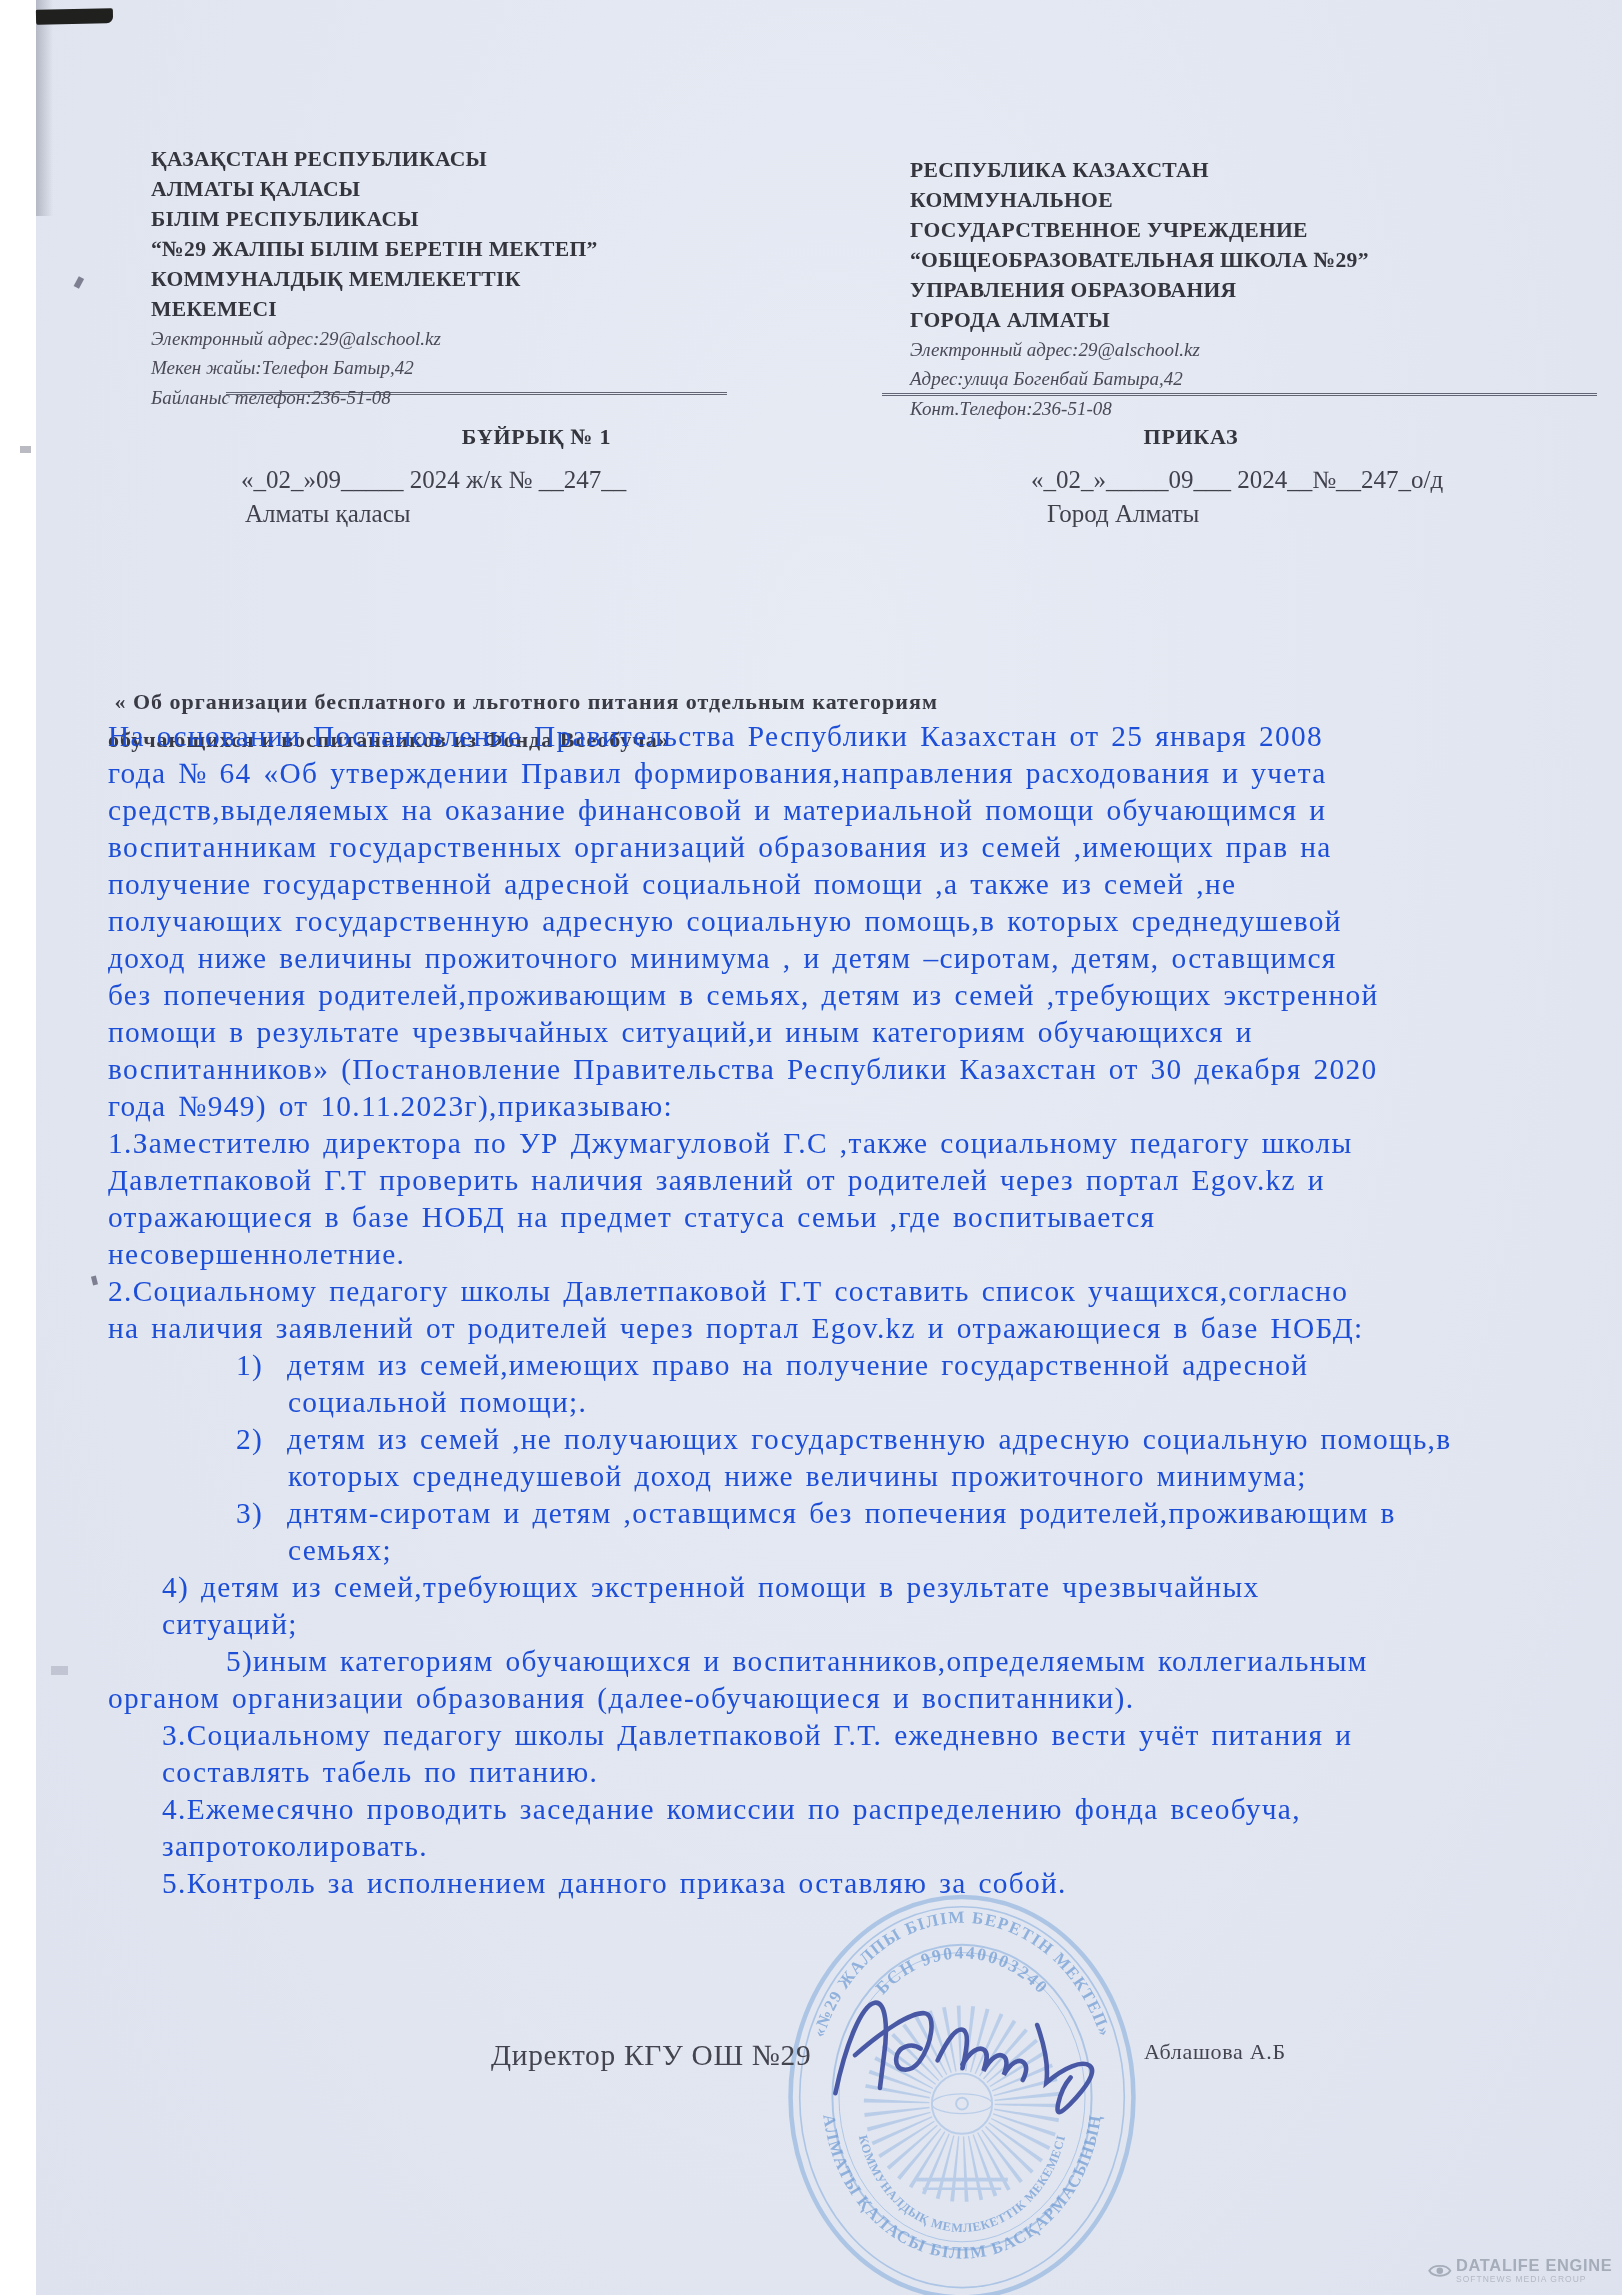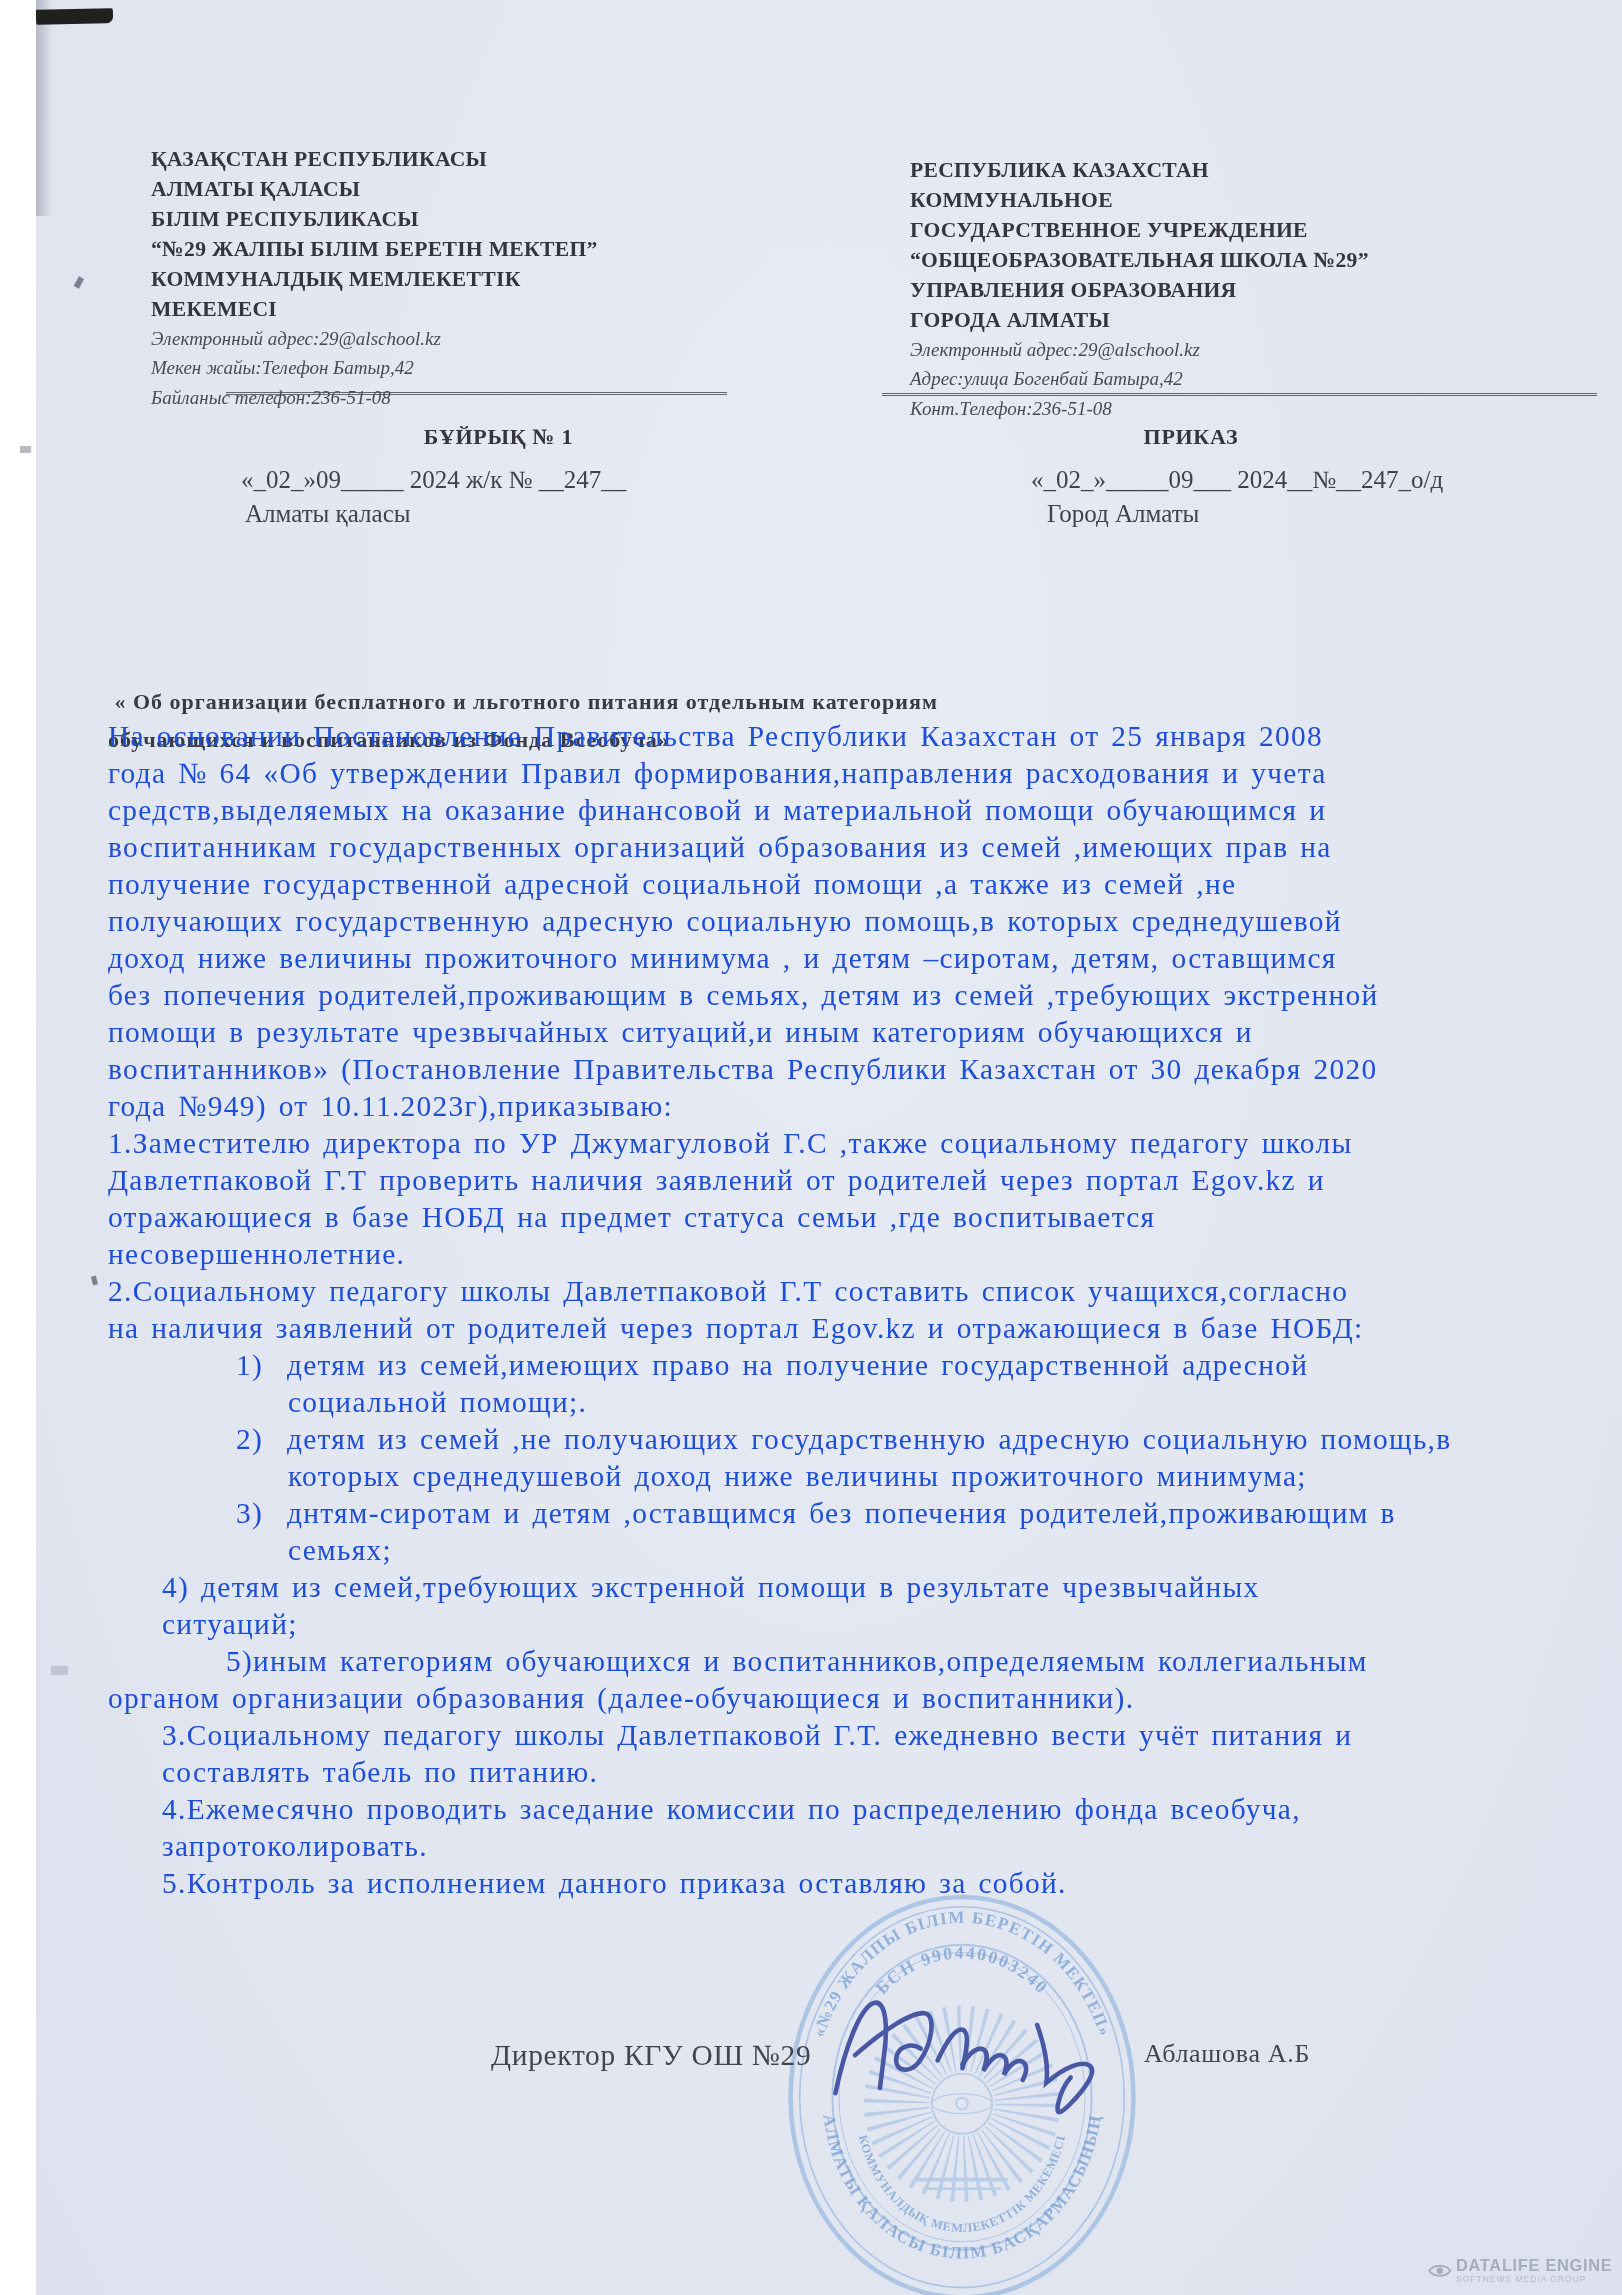--- a/index.html
+++ b/index.html
@@ -19,21 +19,21 @@
   .hdr-left{left:151px;top:128px;width:576px;}
   .hdr-right{left:910px;top:139px;width:589px;}
   .hdr .b{font-weight:bold;font-size:21.6px;line-height:30px;color:#35353e;letter-spacing:0.3px;}
   .hdr .i{font-style:italic;font-size:19px;line-height:29.4px;color:#4a4a56;}
   .rule{position:absolute;height:0;border-top:3.9px double #4d4f5e;opacity:.85;}
   .rule-left{left:226px;top:392px;width:501px;}
   .rule-right{left:882px;top:393px;width:715px;}
 
   
   .order-title{position:absolute;font-weight:bold;font-size:22px;color:#35353e;text-align:center;letter-spacing:0.7px;}
-  .ot-left{left:348px;top:424px;width:301px;}
+  .ot-left{left:386px;top:424px;width:301px;}
   .ot-right{left:1047px;top:424px;width:288px;}
   .date-line{position:absolute;font-size:25px;color:#41414c;white-space:pre;}
   .dl-left{left:241px;top:466px;}
   .dl-right{left:1031px;top:466px;}
   .city{position:absolute;font-size:25px;color:#41414c;}
   .city-left{left:245px;top:500px;}
   .city-right{left:1047px;top:500px;}
 
   
   .doc-title{position:absolute;left:108px;top:607px;width:1440px;font-weight:bold;
@@ -41,21 +41,21 @@
   .body-text{position:absolute;left:108px;top:718px;width:1472px;z-index:2;}
   .bl{font-size:29.4px;line-height:37px;letter-spacing:1.3px;word-spacing:3.3px;color:#1d4ed8;white-space:pre;}
   .bl.i0{margin-left:0;}
   .bl.sub{margin-left:128px;}
   .bl.subc{margin-left:180px;}
   .bl.mid{margin-left:54px;}
   .bl.i5{margin-left:118px;}
 
   
   .sig-role{position:absolute;left:491px;top:2039px;font-size:29.4px;letter-spacing:0.7px;color:#44444e;z-index:3;}
-  .sig-name{position:absolute;left:1144px;top:2039px;font-size:26px;letter-spacing:0.7px;color:#44444e;z-index:3;}
+  .sig-name{position:absolute;left:1144px;top:2039px;font-size:22px;letter-spacing:0.7px;color:#44444e;z-index:3;}
   .autograph{position:absolute;left:821px;top:1983px;z-index:4;}
   .stamp{position:absolute;left:782px;top:1893px;z-index:1;}
 
   
   .wm{position:absolute;right:10.5px;bottom:10.5px;display:flex;align-items:center;gap:4px;
       font-family:"Liberation Sans","DejaVu Sans",sans-serif;z-index:5;}
   .wm-txt{display:flex;flex-direction:column;}
   .wm-title{font-size:16.4px;font-weight:bold;letter-spacing:0.7px;color:#a6adba;line-height:17px;}
   .wm-sub{font-size:8.5px;letter-spacing:1px;color:#b3b9c5;line-height:10.5px;}
 </style>

